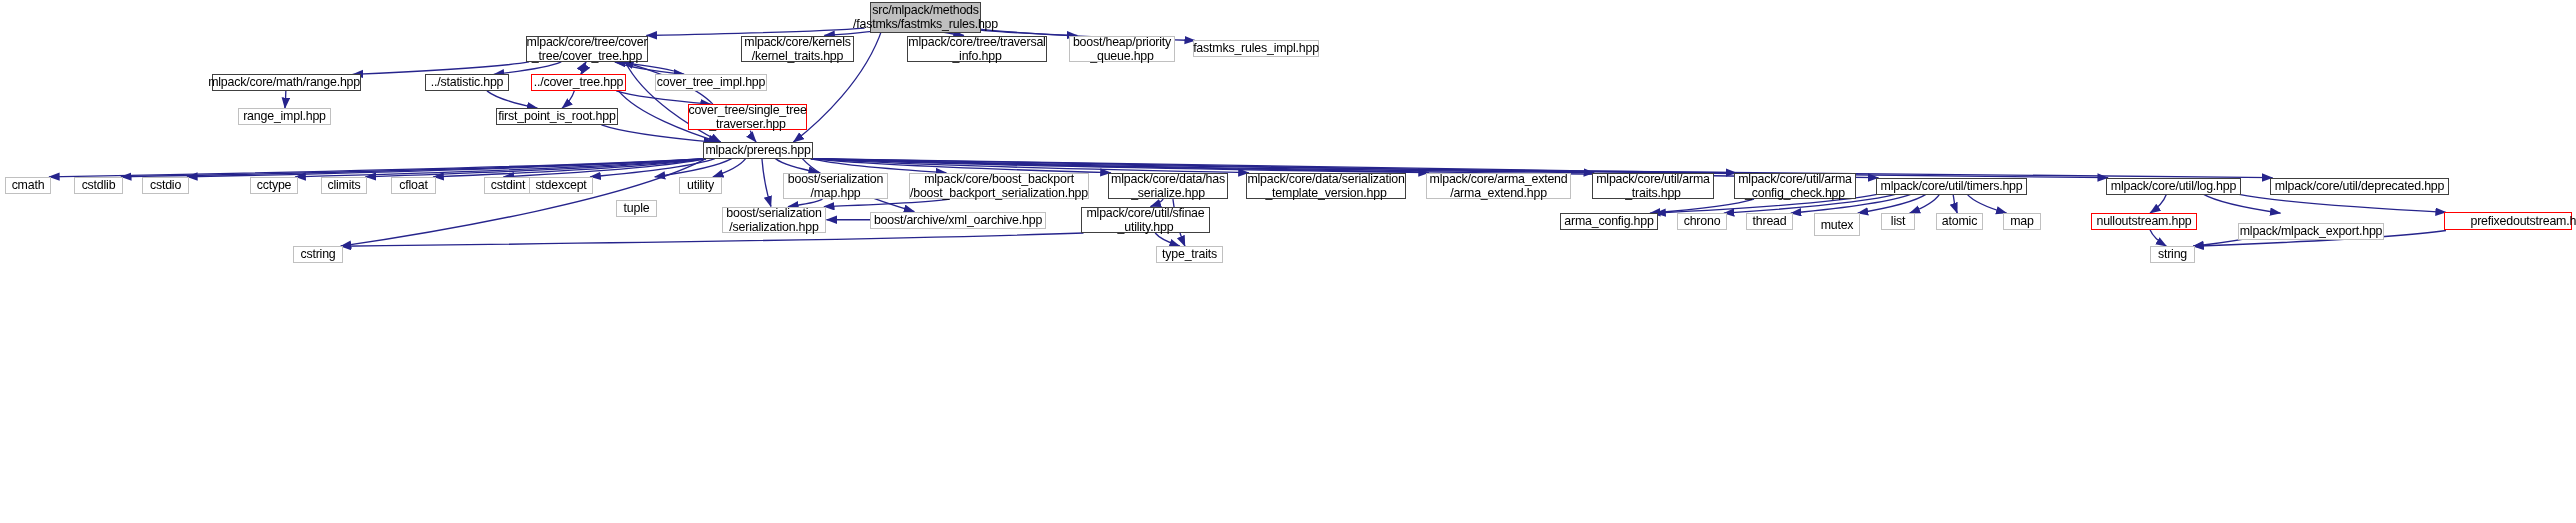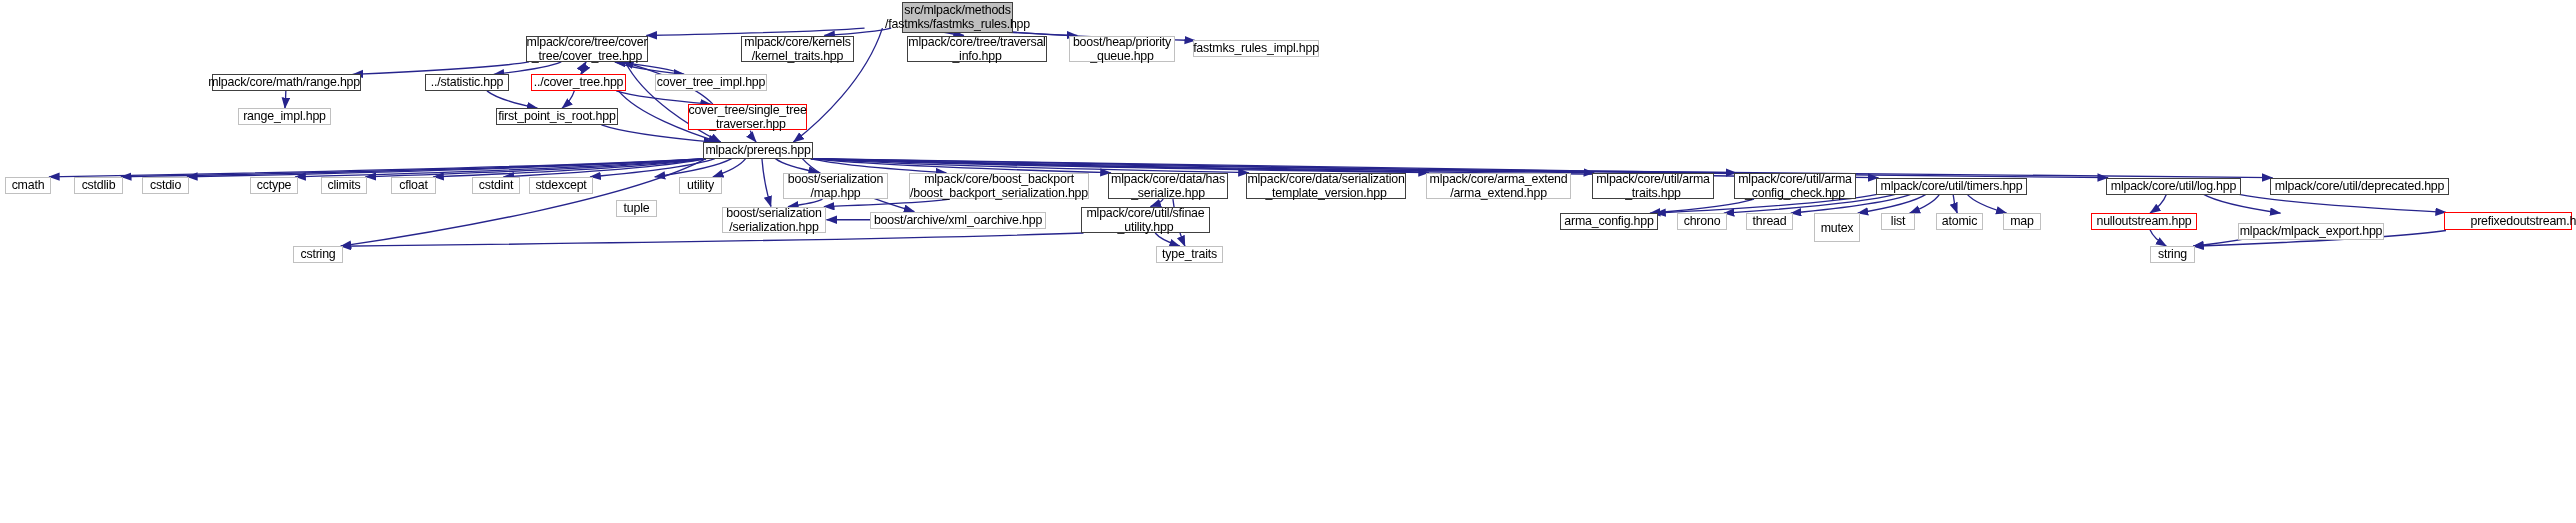--- a/index.html
+++ b/index.html
@@ -116,21 +116,21 @@
         <path d="M2666.24,235 C2684.0088,245.35 2731.704,253.86 2759.76,258"></path>
         <path d="M2708,235 C2755.88,244.9 2884.4,253.04 2960,257"></path>
         <path d="M2601.81,278 C2605.5872,287 2615.726,294.4 2621.69,298"></path>
         <path d="M2960,279 C2901.86,287.55 2745.7999999999997,294.58 2654,298"></path>
         <path d="M2759.76,278 C2739.6656000000003,287 2685.728,294.4 2654,298"></path>
         <path d="M1053,266 C1042.93,266 1015.9,266 1000,266"></path>
         <path d="M970.74,192 C996.4888,220.8 1065.604,244.48 1106.26,256"></path>
       </g>
   </svg>
   <div id="nodes">
-      <div class="node b-black f-gray" style="left: 902px; top: 1.7px; width: 111px; height: 31px;"><span>src/mlpack/methods
+      <div class="node b-black f-gray" style="left: 870px; top: 1.7px; width: 111px; height: 31px;"><span>src/mlpack/methods
 /fastmks/fastmks_rules.hpp</span></div>
       <div class="node b-black" style="left: 526px; top: 36px; width: 122px; height: 26.4px;"><span>mlpack/core/tree/cover
 _tree/cover_tree.hpp</span></div>
       <div class="node b-black" style="left: 741px; top: 36px; width: 113px; height: 26.4px;"><span>mlpack/core/kernels
 /kernel_traits.hpp</span></div>
       <div class="node b-black" style="left: 907px; top: 36px; width: 140px; height: 26.4px;"><span>mlpack/core/tree/traversal
 _info.hpp</span></div>
       <div class="node b-gray" style="left: 1069px; top: 36px; width: 106px; height: 26.4px;"><span>boost/heap/priority
 _queue.hpp</span></div>
       <div class="node b-gray" style="left: 1193px; top: 40px; width: 126px; height: 16.5px;"><span>fastmks_rules_impl.hpp</span></div>
@@ -142,21 +142,21 @@
       <div class="node b-black" style="left: 496px; top: 108px; width: 122px; height: 16.5px;"><span>first_point_is_root.hpp</span></div>
       <div class="node b-red" style="left: 688px; top: 104px; width: 119px; height: 26.4px;"><span>cover_tree/single_tree
 _traverser.hpp</span></div>
       <div class="node b-black" style="left: 703px; top: 142px; width: 110px; height: 16.5px;"><span>mlpack/prereqs.hpp</span></div>
       <div class="node b-gray" style="left: 5px; top: 177px; width: 46px; height: 16.5px;"><span>cmath</span></div>
       <div class="node b-gray" style="left: 74px; top: 177px; width: 49px; height: 16.5px;"><span>cstdlib</span></div>
       <div class="node b-gray" style="left: 142px; top: 177px; width: 47px; height: 16.5px;"><span>cstdio</span></div>
       <div class="node b-gray" style="left: 250px; top: 177px; width: 48px; height: 16.5px;"><span>cctype</span></div>
       <div class="node b-gray" style="left: 321px; top: 177px; width: 46px; height: 16.5px;"><span>climits</span></div>
       <div class="node b-gray" style="left: 391px; top: 177px; width: 45px; height: 16.5px;"><span>cfloat</span></div>
-      <div class="node b-gray" style="left: 472px; top: 177px; width: 48px; height: 16.5px;"><span>cstdint</span></div>
+      <div class="node b-gray" style="left: 484px; top: 177px; width: 48px; height: 16.5px;"><span>cstdint</span></div>
       <div class="node b-gray" style="left: 529px; top: 177px; width: 64px; height: 16.5px;"><span>stdexcept</span></div>
       <div class="node b-gray" style="left: 616px; top: 177px; width: 41px; height: 16.5px; margin-top: 23px;"><span>tuple</span></div>
       <div class="node b-gray" style="left: 679px; top: 177px; width: 43px; height: 16.5px;"><span>utility</span></div>
       <div class="node b-gray" style="left: 783px; top: 173px; width: 105px; height: 26.4px;"><span>boost/serialization
 /map.hpp</span></div>
       <div class="node b-gray" style="left: 909px; top: 173px; width: 180px; height: 26.4px;"><span>mlpack/core/boost_backport
 /boost_backport_serialization.hpp</span></div>
       <div class="node b-black" style="left: 1108px; top: 173px; width: 120px; height: 26.4px;"><span>mlpack/core/data/has
 _serialize.hpp</span></div>
       <div class="node b-black" style="left: 1246px; top: 173px; width: 160px; height: 26.4px;"><span>mlpack/core/data/serialization
@@ -171,21 +171,21 @@
       <div class="node b-black" style="left: 2106px; top: 178px; width: 135px; height: 16.5px;"><span>mlpack/core/util/log.hpp</span></div>
       <div class="node b-black" style="left: 2270px; top: 178px; width: 179px; height: 16.5px;"><span>mlpack/core/util/deprecated.hpp</span></div>
       <div class="node b-gray" style="left: 722px; top: 207px; width: 104px; height: 26.4px;"><span>boost/serialization
 /serialization.hpp</span></div>
       <div class="node b-gray" style="left: 870px; top: 212px; width: 176px; height: 16.5px;"><span>boost/archive/xml_oarchive.hpp</span></div>
       <div class="node b-black" style="left: 1081px; top: 207px; width: 129px; height: 26.4px;"><span>mlpack/core/util/sfinae
 _utility.hpp</span></div>
       <div class="node b-black" style="left: 1560px; top: 213px; width: 98px; height: 16.5px;"><span>arma_config.hpp</span></div>
       <div class="node b-gray" style="left: 1677px; top: 213px; width: 50px; height: 16.5px;"><span>chrono</span></div>
       <div class="node b-gray" style="left: 1746px; top: 213px; width: 47px; height: 16.5px;"><span>thread</span></div>
-      <div class="node b-gray" style="left: 1814px; top: 213px; width: 46px; height: 29px;"><span>mutex</span></div>
+      <div class="node b-gray" style="left: 1814px; top: 213px; width: 46px; height: 23px;"><span>mutex</span></div>
       <div class="node b-gray" style="left: 1881px; top: 213px; width: 34px; height: 16.5px;"><span>list</span></div>
       <div class="node b-gray" style="left: 1936px; top: 213px; width: 47px; height: 16.5px;"><span>atomic</span></div>
       <div class="node b-gray" style="left: 2003px; top: 213px; width: 38px; height: 16.5px;"><span>map</span></div>
       <div class="node b-red" style="left: 2091px; top: 213px; width: 106px; height: 16.5px;"><span>nulloutstream.hpp</span></div>
       <div class="node b-gray" style="left: 2238px; top: 223px; width: 146px; height: 16.5px;"><span>mlpack/mlpack_export.hpp</span></div>
       <div class="node b-red" style="left: 2444px; top: 212px; width: 128px; height: 18px; padding-left: 44px;"><span>prefixedoutstream.hpp</span></div>
       <div class="node b-gray" style="left: 293px; top: 246px; width: 50px; height: 16.5px;"><span>cstring</span></div>
       <div class="node b-gray" style="left: 1156px; top: 246px; width: 67px; height: 16.5px;"><span>type_traits</span></div>
       <div class="node b-gray" style="left: 2150px; top: 246px; width: 45px; height: 16.5px;"><span>string</span></div>
     </div>

